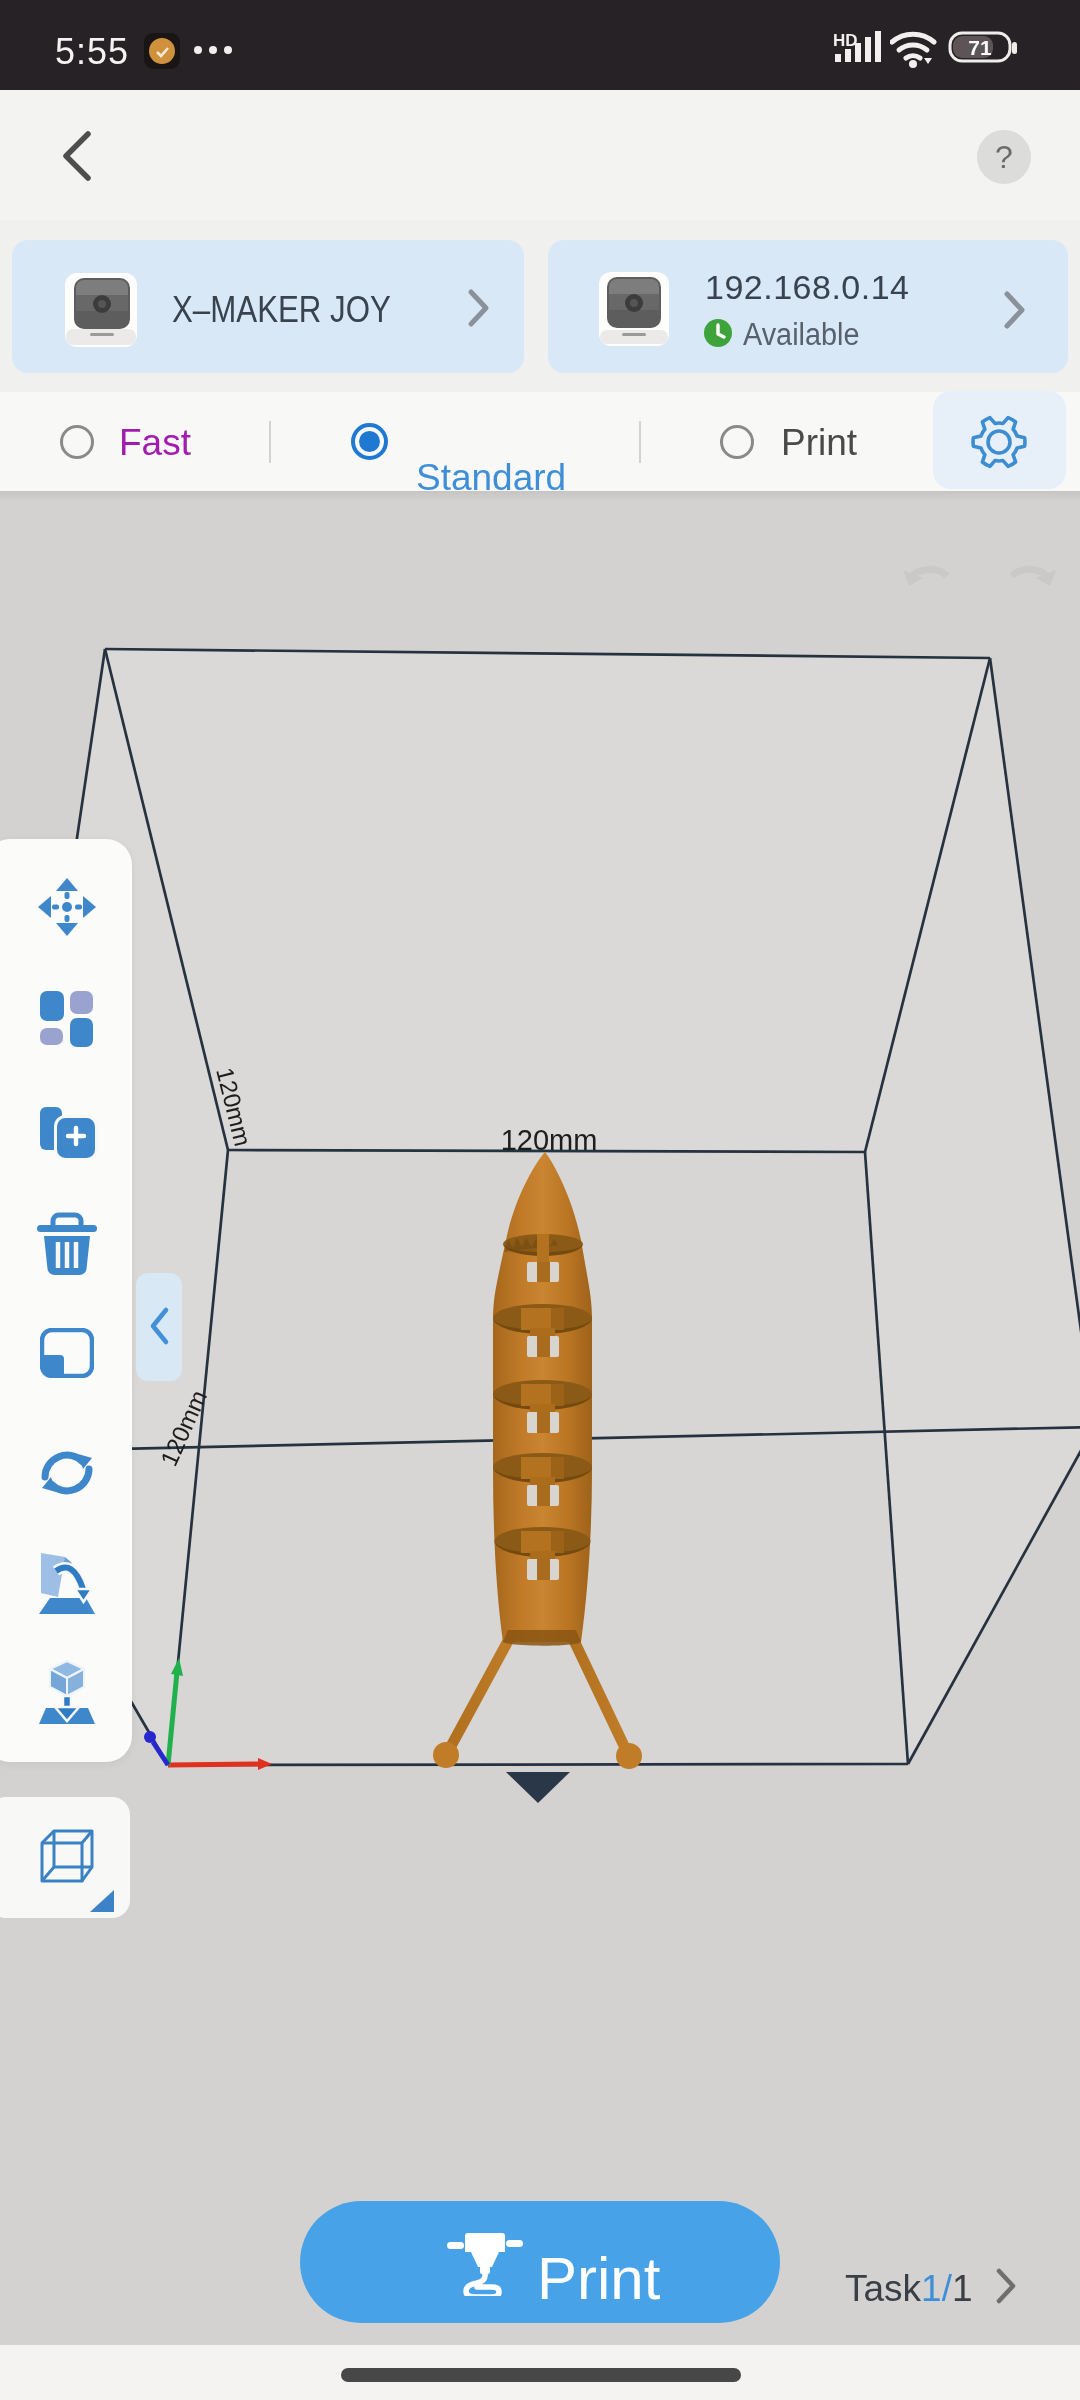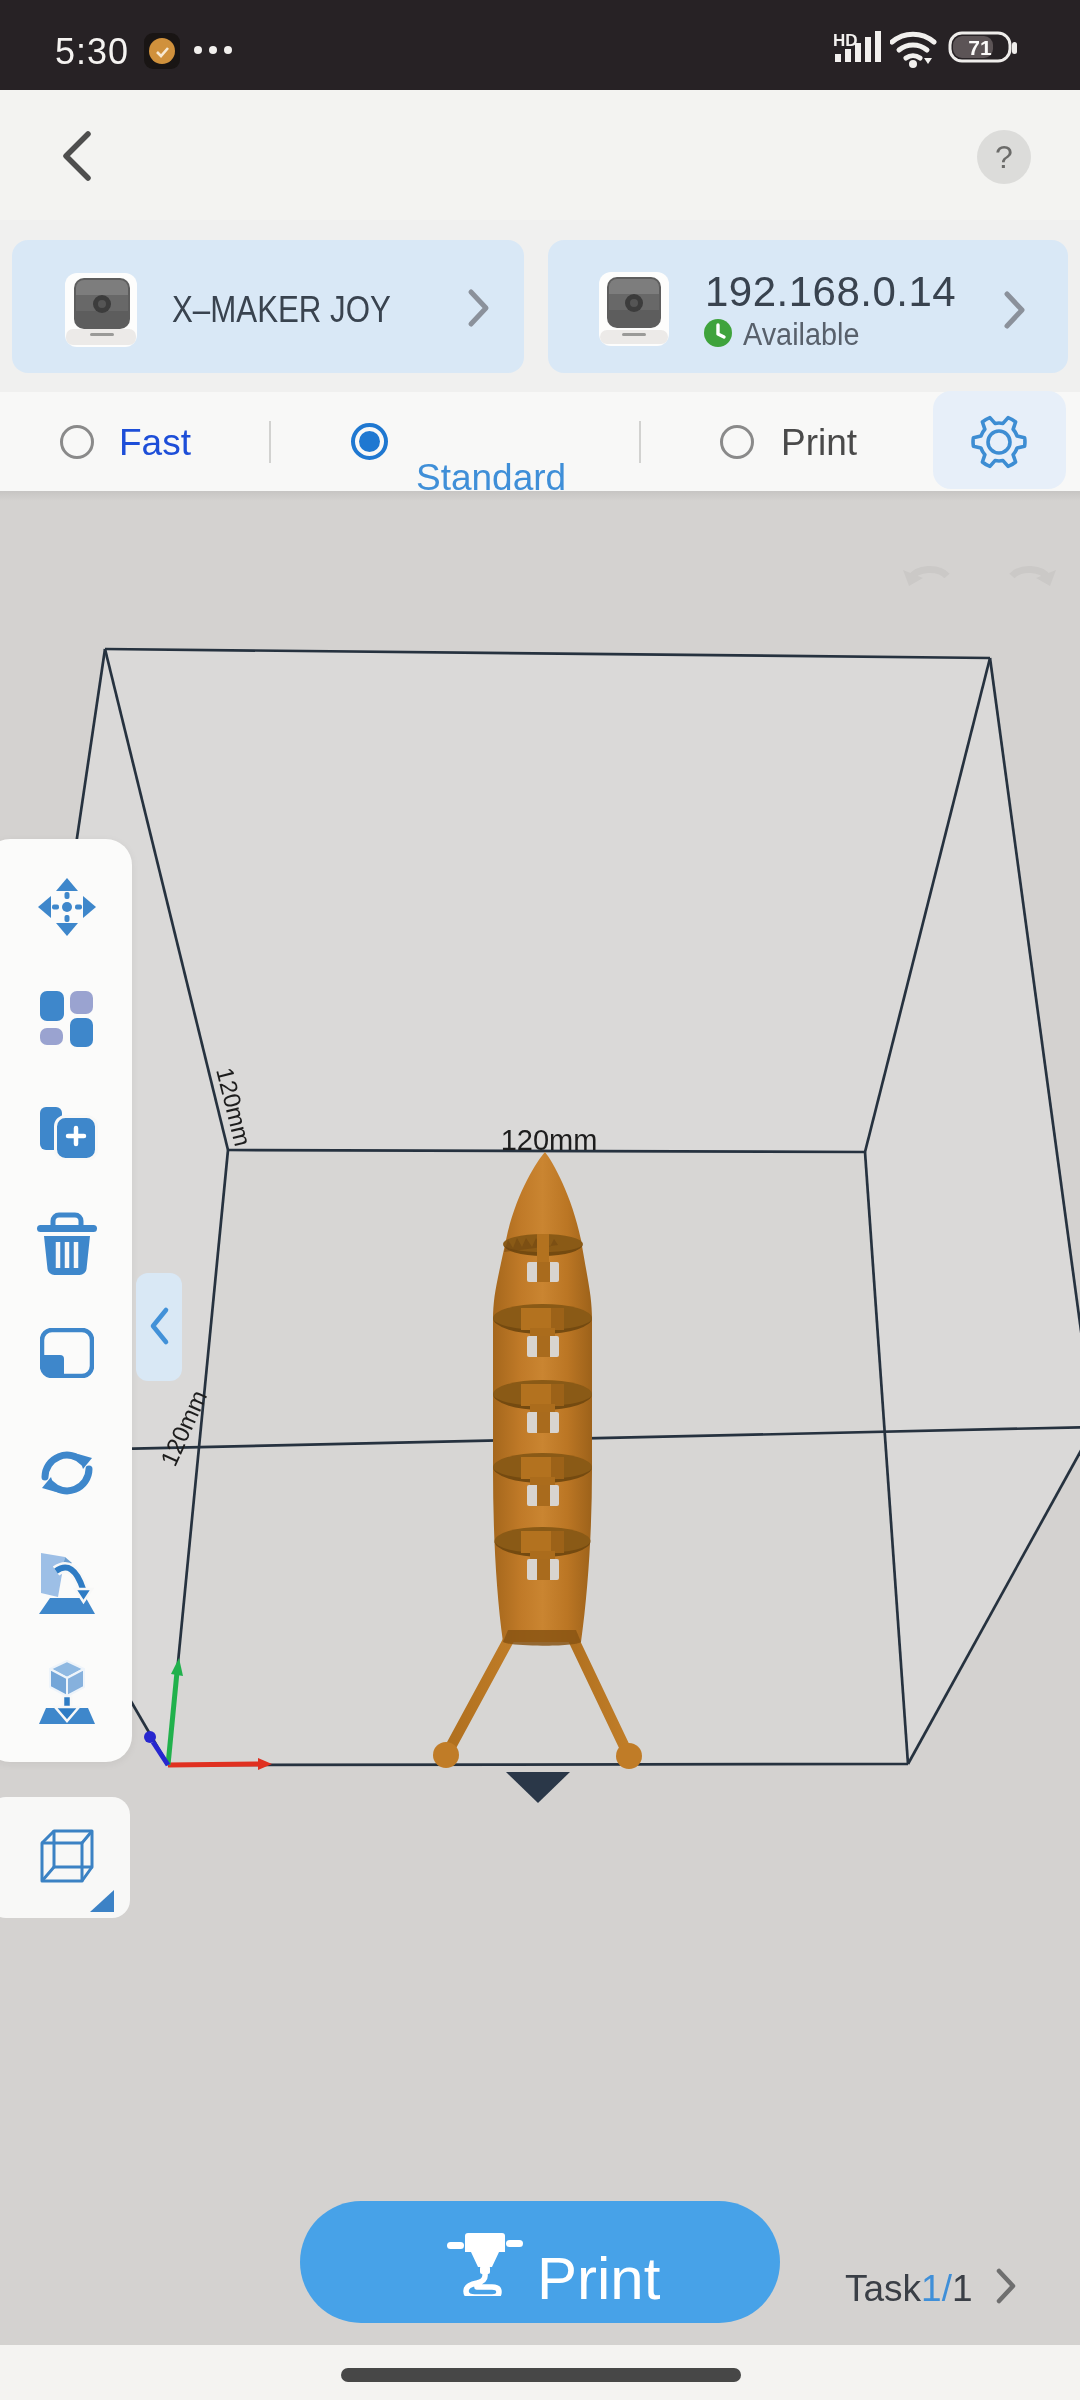--- a/index.html
+++ b/index.html
@@ -4,21 +4,21 @@
 <style>
   html,body{margin:0;padding:0;}
   body{width:1080px;height:2400px;overflow:hidden;font-family:"Liberation Sans",sans-serif;background:#d4d2d0;position:relative;}
   .abs{position:absolute;}
 </style>
 </head>
 <body>
 
 <div class="abs" style="left:0;top:0;width:1080px;height:90px;background:#272225;"></div>
 
-<div class="abs" style="left:55px;top:31px;color:#f5f3f1;font-size:36px;letter-spacing:1px;">5:30</div>
+<div class="abs" style="left:55px;top:31px;color:#f5f3f1;font-size:36px;letter-spacing:1px;">5:55</div>
 
 <svg class="abs" style="left:144px;top:33px;" width="36" height="36" viewBox="0 0 36 36">
   <rect x="0" y="0" width="36" height="36" rx="9" fill="#191514"></rect>
   <circle cx="18" cy="18" r="13" fill="#d0913c"></circle>
   <path d="M13 19 l4 4 l7 -8" stroke="#f7e9d2" stroke-width="2.6" fill="none"></path>
 </svg>
 
 <svg class="abs" style="left:192px;top:42px;" width="48" height="16" viewBox="0 0 48 16">
   <circle cx="6" cy="8" r="4" fill="#f2f0ee"></circle>
     <circle cx="21" cy="8" r="4" fill="#f2f0ee"></circle>
@@ -84,38 +84,38 @@
   <rect x="3" y="4" width="70" height="74" rx="12" fill="#fdfdfc"></rect>
   <rect x="4" y="62" width="68" height="14" rx="7" fill="#eceae8"></rect>
   <rect x="11" y="9" width="54" height="51" rx="10" fill="#5d5d5d"></rect>
   <rect x="13" y="11" width="50" height="24" rx="8" fill="#7d7d7d"></rect>
   <rect x="13" y="26" width="50" height="16" fill="#686868"></rect>
   <circle cx="38" cy="35" r="9" fill="#3c3c3c"></circle>
   <circle cx="38" cy="35" r="4" fill="#555"></circle>
   <rect x="26" y="65" width="24" height="3" rx="1.5" fill="#9a9a98"></rect>
 </svg>
 
-<div class="abs" style="left:705px;top:268px;color:#39434f;font-size:42px;letter-spacing:0.5px;">192.168.0.14</div>
+<div class="abs" style="left:705px;top:268px;color:#39434f;font-size:34px;letter-spacing:0.5px;">192.168.0.14</div>
 
 <svg class="abs" style="left:703px;top:318px;" width="30" height="30" viewBox="0 0 30 30">
   <circle cx="15" cy="15" r="14" fill="#3fa33c"></circle>
   <path d="M15 7 L15 16 L21 19" stroke="#ffffff" stroke-width="3.4" fill="none" stroke-linecap="round" stroke-linejoin="round"></path>
 </svg>
 
 <div class="abs" style="left:743px;top:317px;color:#58606b;font-size:31px;transform:scaleX(0.93);transform-origin:0 0;">Available</div>
 
 <svg class="abs" style="left:1000px;top:290px;" width="28" height="40" viewBox="0 0 28 40">
   <path d="M7 4 L22 20 L7 36" stroke="#8b919b" stroke-width="5" fill="none" stroke-linecap="round" stroke-linejoin="round"></path>
 </svg>
 
 <div class="abs" style="left:0;top:392px;width:1080px;height:99px;background:#f8f8f7;"></div>
 
 <div class="abs" style="left:60px;top:425px;width:34px;height:34px;border-radius:50%;border:3px solid #8a8a8a;box-sizing:border-box;"></div>
 
-<div class="abs" style="left:119px;top:422px;color:#1d4ed8;font-size:37px;">Fast</div>
+<div class="abs" style="left:119px;top:422px;color:#a21caf;font-size:37px;">Fast</div>
 
 <div class="abs" style="left:269px;top:421px;width:2px;height:42px;background:#d2d2d0;"></div>
 
 <div class="abs" style="left:351px;top:423px;width:37px;height:37px;border-radius:50%;border:4px solid #1f78d1;box-sizing:border-box;"></div>
 <div class="abs" style="left:359px;top:431px;width:21px;height:21px;border-radius:50%;background:#1f78d1;"></div>
 
 <div class="abs" style="left:416px;top:422px;color:#3f8fd8;font-size:37px;margin-top:35px;">Standard</div>
 
 <div class="abs" style="left:639px;top:421px;width:2px;height:42px;background:#d2d2d0;"></div>
 

